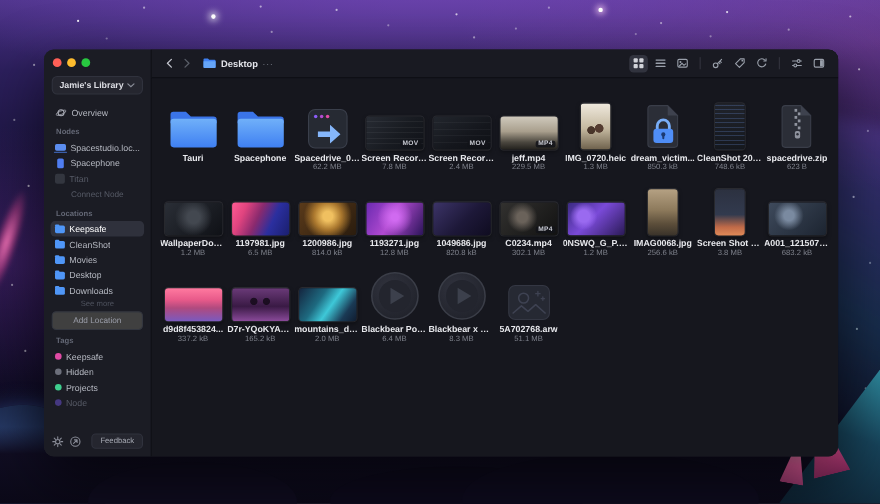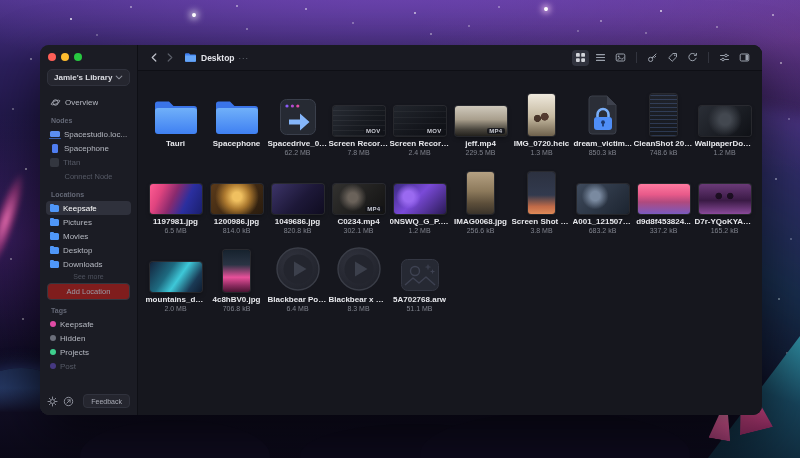--- a/index.html
+++ b/index.html
@@ -68,21 +68,21 @@
   .lib-name { font-size:8px; font-weight:700; color:#dcdde3; }
   .sb-item { display:flex; align-items:center; gap:4px; padding:2.5px 4px; border-radius:4px; margin:0 -1px; }
   .sb-item.sel { background:#2f313c; }
   .sb-item.sel .sb-label { color:#fff; }
   .sb-item.dim .sb-label { color:#565a66; }
   .sb-label { font-size:8px; color:#b6b9c2; white-space:nowrap; overflow:hidden; }
   .sb-section { margin-top:7px; }
   .sb-title { font-size:7px; font-weight:700; color:#646876; margin:0 0 3px 4px; }
   .see-more { font-size:7px; color:#4e525e; text-align:center; margin:2px 0; }
   .connect-node { display:block; width:100%; background:none; border:none; font-size:7.5px; color:#565a66; padding:3px 0; font-family:inherit; }
-  .add-loc { display:block; width:100%; background:#7f1d1d; border:1px solid #33363f; border-radius:4px;
+  .add-loc { display:block; width:100%; background:#404040; border:1px solid #33363f; border-radius:4px;
     font-size:7.5px; color:#9a9da8; padding:3px 0; margin-top:3px; font-family:inherit; }
   .dot { width:6px; height:6px; border-radius:50%; flex:none; }
   .mi { flex:none; display:inline-block; position:relative; }
   .mi-folder { width:9px; height:7px; background:#4f96f7; border-radius:1.5px; margin-top:1px; }
   .mi-folder::before { content:""; position:absolute; top:-1.5px; left:0; width:4px; height:2px; background:#4f96f7; border-radius:1px 1px 0 0; }
   .mi-laptop { width:10px; height:6px; background:#5b8def; border-radius:1.5px; }
   .mi-laptop::after { content:""; position:absolute; left:-1px; right:-1px; bottom:-2px; height:1.5px; background:#3a5ea8; border-radius:1px; }
   .mi-phone { width:6px; height:9px; background:#4f7df0; border-radius:1.5px; margin:0 2px; }
   .mi-server { width:9px; height:9px; background:#33363f; border-radius:2px; }
   .sb-footer { margin-top:auto; display:flex; align-items:center; gap:5px; }
@@ -201,21 +201,21 @@
           <button class="connect-node">Connect Node</button>
         </div>
         <div class="sb-section">
           <div class="sb-title">Locations</div>
           <div class="sb-item sel">
             <span class="mi mi-folder"></span>
             <span class="sb-label">Keepsafe</span>
           </div>
           <div class="sb-item">
             <span class="mi mi-folder"></span>
-            <span class="sb-label">Pictures</span>
+            <span class="sb-label">CleanShot</span>
           </div>
           <div class="sb-item">
             <span class="mi mi-folder"></span>
             <span class="sb-label">Movies</span>
           </div>
           <div class="sb-item">
             <span class="mi mi-folder"></span>
             <span class="sb-label">Desktop</span>
           </div>
           <div class="sb-item">
@@ -234,21 +234,21 @@
           <div class="sb-item">
             <span class="dot" style="background: rgb(108, 111, 123);"></span>
             <span class="sb-label">Hidden</span>
           </div>
           <div class="sb-item">
             <span class="dot" style="background: rgb(63, 207, 142);"></span>
             <span class="sb-label">Projects</span>
           </div>
           <div class="sb-item dim">
             <span class="dot" style="background: rgb(122, 90, 245); opacity: 0.45;"></span>
-            <span class="sb-label">Post</span>
+            <span class="sb-label">Node</span>
           </div>
         </div>
       </div>
 
     <div class="sb-footer">
       <button class="foot-btn">
         <svg width="11" height="11" viewBox="0 0 11 11">
           <circle cx="5.5" cy="5.5" r="2" stroke="#8a8d98" stroke-width="1" fill="none"></circle>
           <path d="M5.5 1 v1.6 M5.5 8.4 V10 M1 5.5 h1.6 M8.4 5.5 H10 M2.3 2.3 l1.1 1.1 M7.6 7.6 l1.1 1.1 M2.3 8.7 l1.1 -1.1 M7.6 3.4 l1.1 -1.1" stroke="#8a8d98" stroke-width="1" stroke-linecap="round"></path>
         </svg>
@@ -438,38 +438,65 @@
         </div>
         <div class="file">
           <div class="thumb">
             <div class="img portrait th-code-editor"></div>
           </div>
           <div class="fname">CleanShot 202...</div>
           <div class="fsize">748.6 kB</div>
         </div>
         <div class="file">
           <div class="thumb">
+            <span class="icon-wrap"><svg width="34" height="42" viewBox="0 0 34 42">
+                <path d="M6 2 h14 l9 9 v26 a3 3 0 0 1 -3 3 H6 a3 3 0 0 1 -3 -3 V5 a3 3 0 0 1 3 -3 z" fill="#2b2e37" stroke="#3a3e49"></path>
+                <path d="M20 2 l9 9 h-9 z" fill="#3e424e"></path>
+                <g fill="#8f939e">
+                  <rect x="14.3" y="5" width="2.4" height="2.6"></rect>
+                  <rect x="17.3" y="8.2" width="2.4" height="2.6"></rect>
+                  <rect x="14.3" y="11.4" width="2.4" height="2.6"></rect>
+                  <rect x="17.3" y="14.6" width="2.4" height="2.6"></rect>
+                  <rect x="14.3" y="17.8" width="2.4" height="2.6"></rect>
+                  <rect x="17.3" y="21" width="2.4" height="2.6"></rect>
+                  <rect x="14.6" y="25" width="4.8" height="7" rx="1.6"></rect>
+                </g>
+                <circle cx="17" cy="28" r="1.1" fill="#2b2e37"></circle>
+              </svg></span>
+          </div>
+          <div class="fname">spacedrive.zip</div>
+          <div class="fsize">623 B</div>
+        </div>
+        <div class="file">
+          <div class="thumb">
             <div class="img landscape th-dark-spider"></div>
           </div>
           <div class="fname">WallpaperDog-...</div>
           <div class="fsize">1.2 MB</div>
         </div>
         <div class="file">
           <div class="thumb">
             <div class="img landscape th-pink-blue-stripes"></div>
           </div>
           <div class="fname">1197981.jpg</div>
           <div class="fsize">6.5 MB</div>
         </div>
         <div class="file">
           <div class="thumb">
             <div class="img landscape th-gold-fantasy"></div>
           </div>
           <div class="fname">1200986.jpg</div>
           <div class="fsize">814.0 kB</div>
+        </div>
+        <div class="file">
+          <div class="thumb">
+            <div class="img landscape th-violet-art"></div>
+          </div>
+          <div class="fname">1193271.jpg</div>
+          <div class="fsize">12.8 MB</div>
         </div>
         <div class="file">
           <div class="thumb">
             <div class="img landscape th-dark-violet-art"></div>
           </div>
           <div class="fname">1049686.jpg</div>
           <div class="fsize">820.8 kB</div>
         </div>
         <div class="file">
           <div class="thumb">
@@ -521,27 +548,20 @@
           </div>
           <div class="fname">D7r-YQoKYAUt...</div>
           <div class="fsize">165.2 kB</div>
         </div>
         <div class="file">
           <div class="thumb">
             <div class="img landscape th-teal-mountains"></div>
           </div>
           <div class="fname">mountains_dri...</div>
           <div class="fsize">2.0 MB</div>
-        </div>
-        <div class="file">
-          <div class="thumb">
-            <div class="img portrait th-cyberpunk-pink"></div>
-          </div>
-          <div class="fname">4c8hBV0.jpg</div>
-          <div class="fsize">706.8 kB</div>
         </div>
         <div class="file">
           <div class="thumb">
             <span class="icon-wrap"><svg width="46" height="46" viewBox="0 0 46 46">
                 <defs>
                   <radialGradient id="pg" cx=".4" cy=".35" r=".9">
                     <stop offset="0" stop-color="#32343f"></stop>
                     <stop offset="1" stop-color="#1b1d25"></stop>
                   </radialGradient>
                 </defs>

